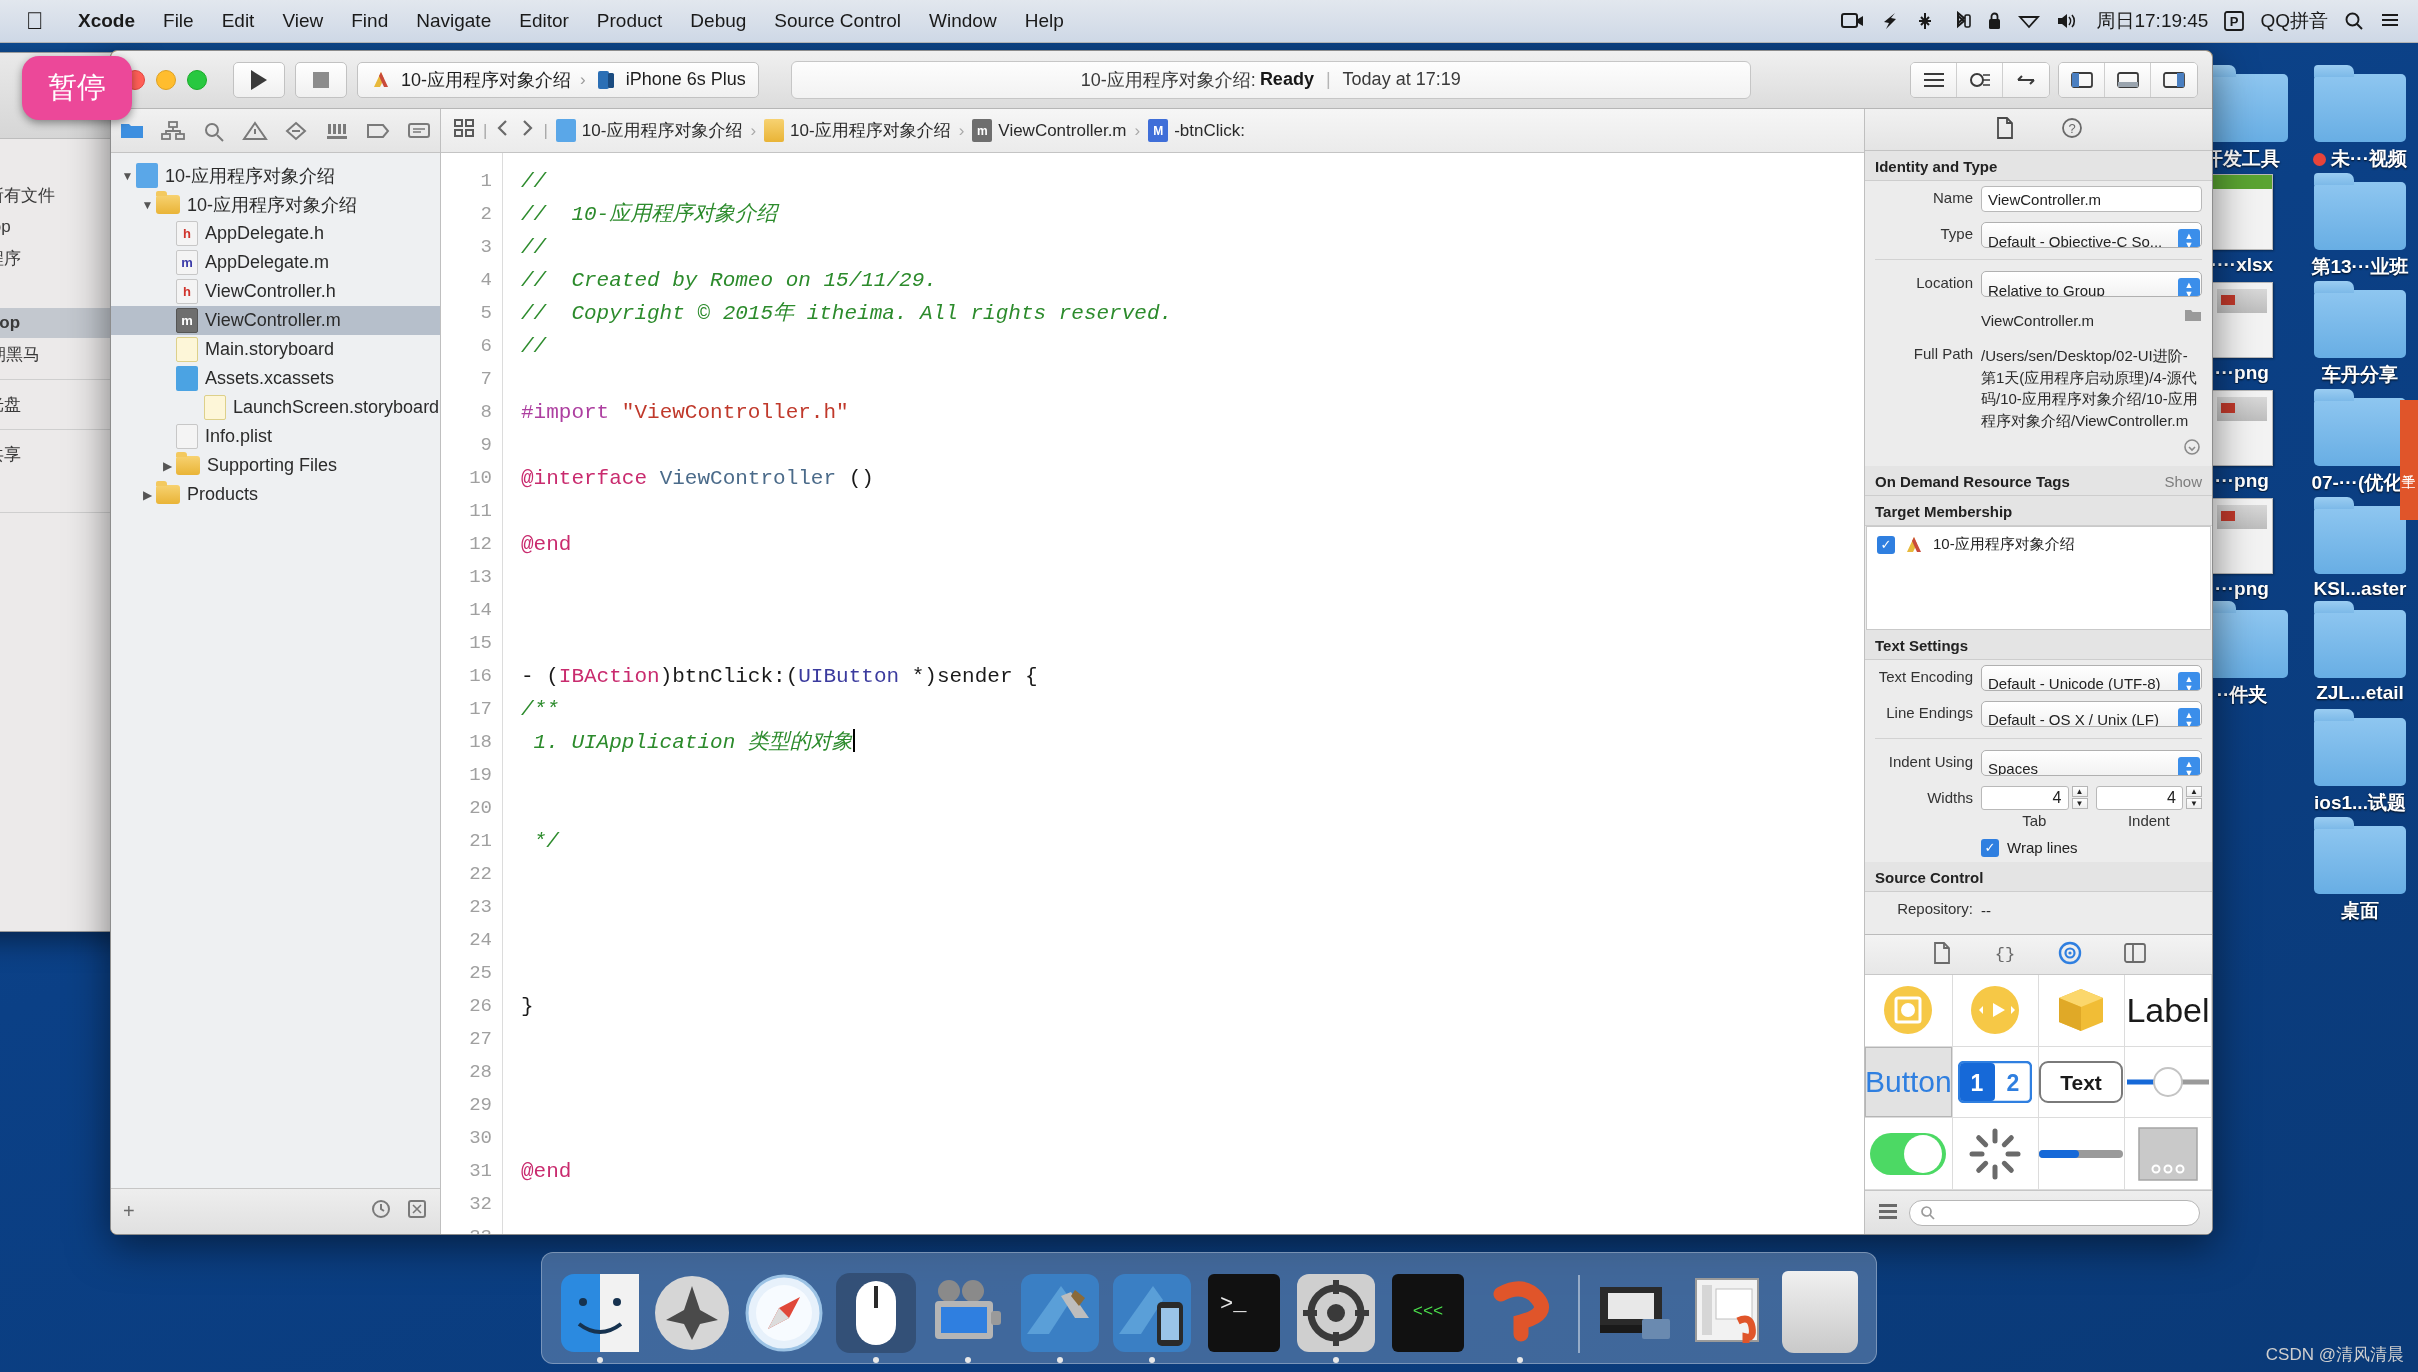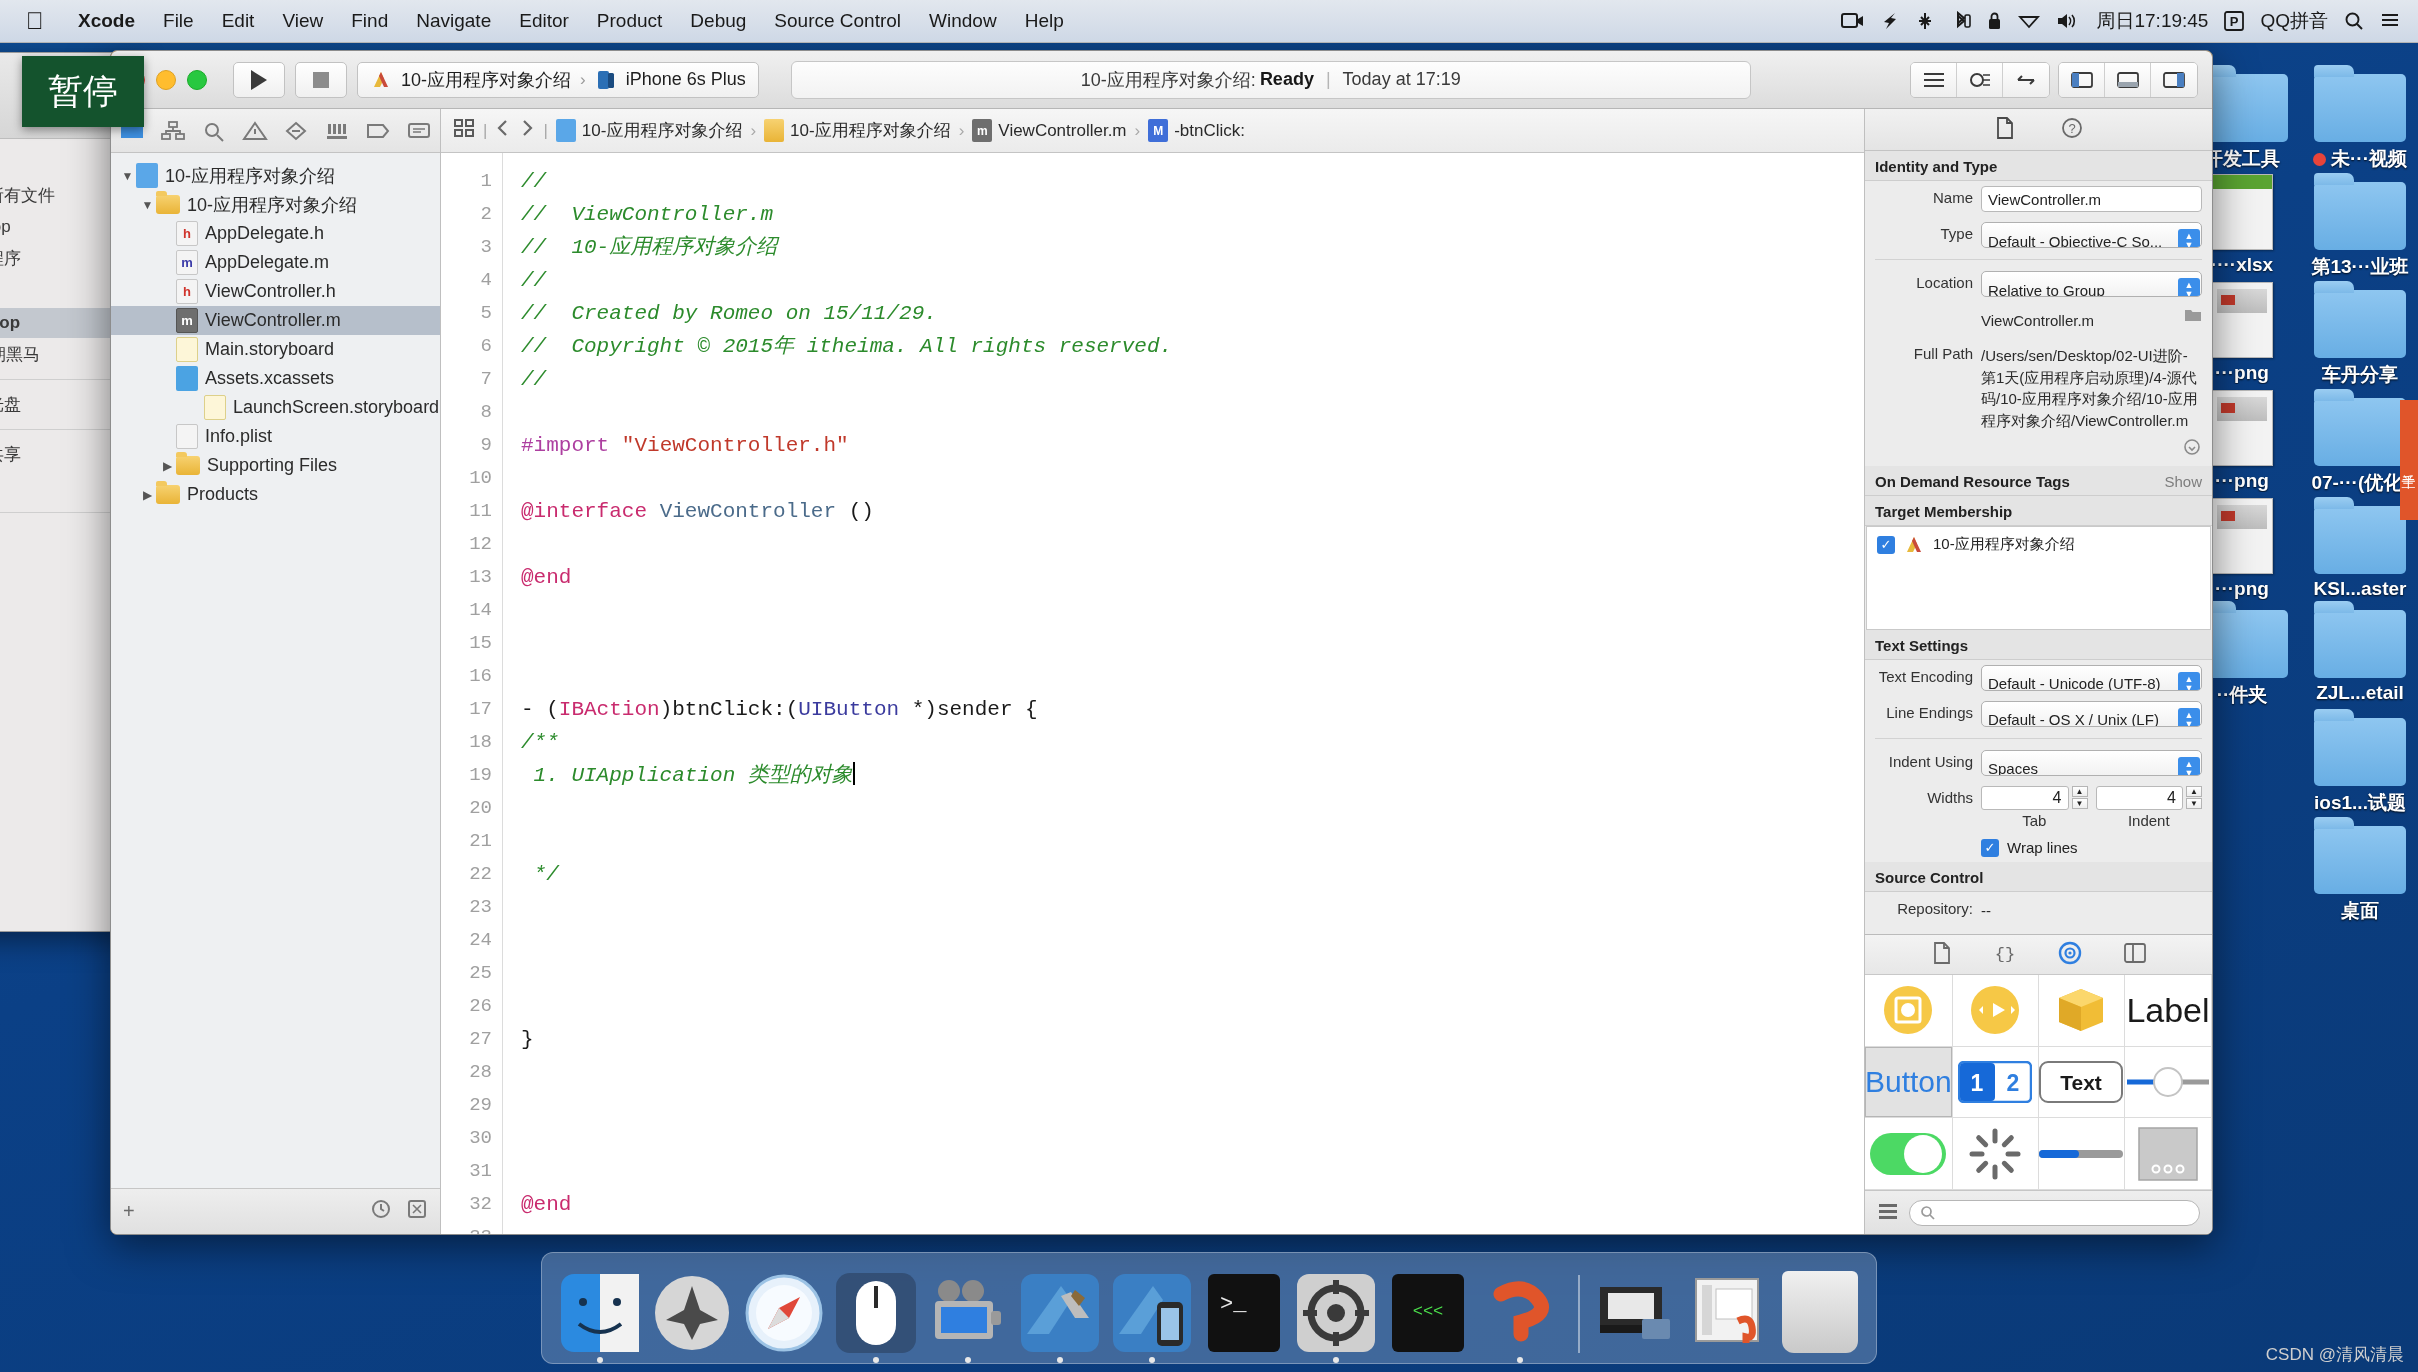--- a/index.html
+++ b/index.html
@@ -77,22 +77,22 @@
   #finder .ftop { height:86px; background:linear-gradient(180deg,#e9e9e9,#d6d6d6); border-bottom:1px solid #bdbdbd;}
   #finder .fsb { padding:10px 6px; font-size:17px; color:#3a3a3a; }
   #finder .fsb .sect { font-size:14px; color:#8b8b8b; margin:8px 0 4px 6px; }
   #finder .fsb .it { padding:5px 8px; white-space:nowrap; overflow:hidden; }
   #finder .fsb .it.sel { background:#c3c8cf; font-weight:bold; border-radius:4px; }
   #finder .fsb .sep { height:1px; background:#cfcfcf; margin:8px 4px; }
 
   
   #pause-badge {
     position:absolute; left:22px; top:56px; z-index:95;
-    background:#14532d; color:#fff; font-size:35px;
-    padding:12px 26px; border-radius:0; box-shadow:0 3px 9px rgba(0,0,0,.4);
+    background:#ec4899; color:#fff; font-size:29px;
+    padding:12px 26px; border-radius:17px; box-shadow:0 3px 9px rgba(0,0,0,.4);
   }
 
   
   #xcode {
     position:absolute; left:110px; top:50px; width:2103px; height:1185px;
     background:#a16207; border:1px solid #8d8d8d; border-radius:7px;
     box-shadow:0 10px 42px rgba(0,0,0,.5); overflow:hidden; z-index:40;
     display:flex; flex-direction:column;
   }
   
@@ -763,21 +763,20 @@
             <div class="ln">27</div>
             <div class="ln">28</div>
             <div class="ln">29</div>
             <div class="ln">30</div>
             <div class="ln">31</div>
             <div class="ln">32</div>
             <div class="ln">33</div>
           </div>
         <div id="codetext">
             <div class="ln"><span class="c-com">//</span></div>
-            <div class="ln"><span class="c-com">//  ViewController.m</span></div>
             <div class="ln"><span class="c-com">//  10-应用程序对象介绍</span></div>
             <div class="ln"><span class="c-com">//</span></div>
             <div class="ln"><span class="c-com">//  Created by Romeo on 15/11/29.</span></div>
             <div class="ln"><span class="c-com">//  Copyright © 2015年 itheima. All rights reserved.</span></div>
             <div class="ln"><span class="c-com">//</span></div>
             <div class="ln"></div>
             <div class="ln"><span class="c-pre">#import </span><span class="c-str">"ViewController.h"</span></div>
             <div class="ln"></div>
             <div class="ln"><span class="c-kw">@interface</span><span class="c-pln"> </span><span class="c-typ">ViewController</span><span class="c-pln"> ()</span></div>
             <div class="ln"></div>

